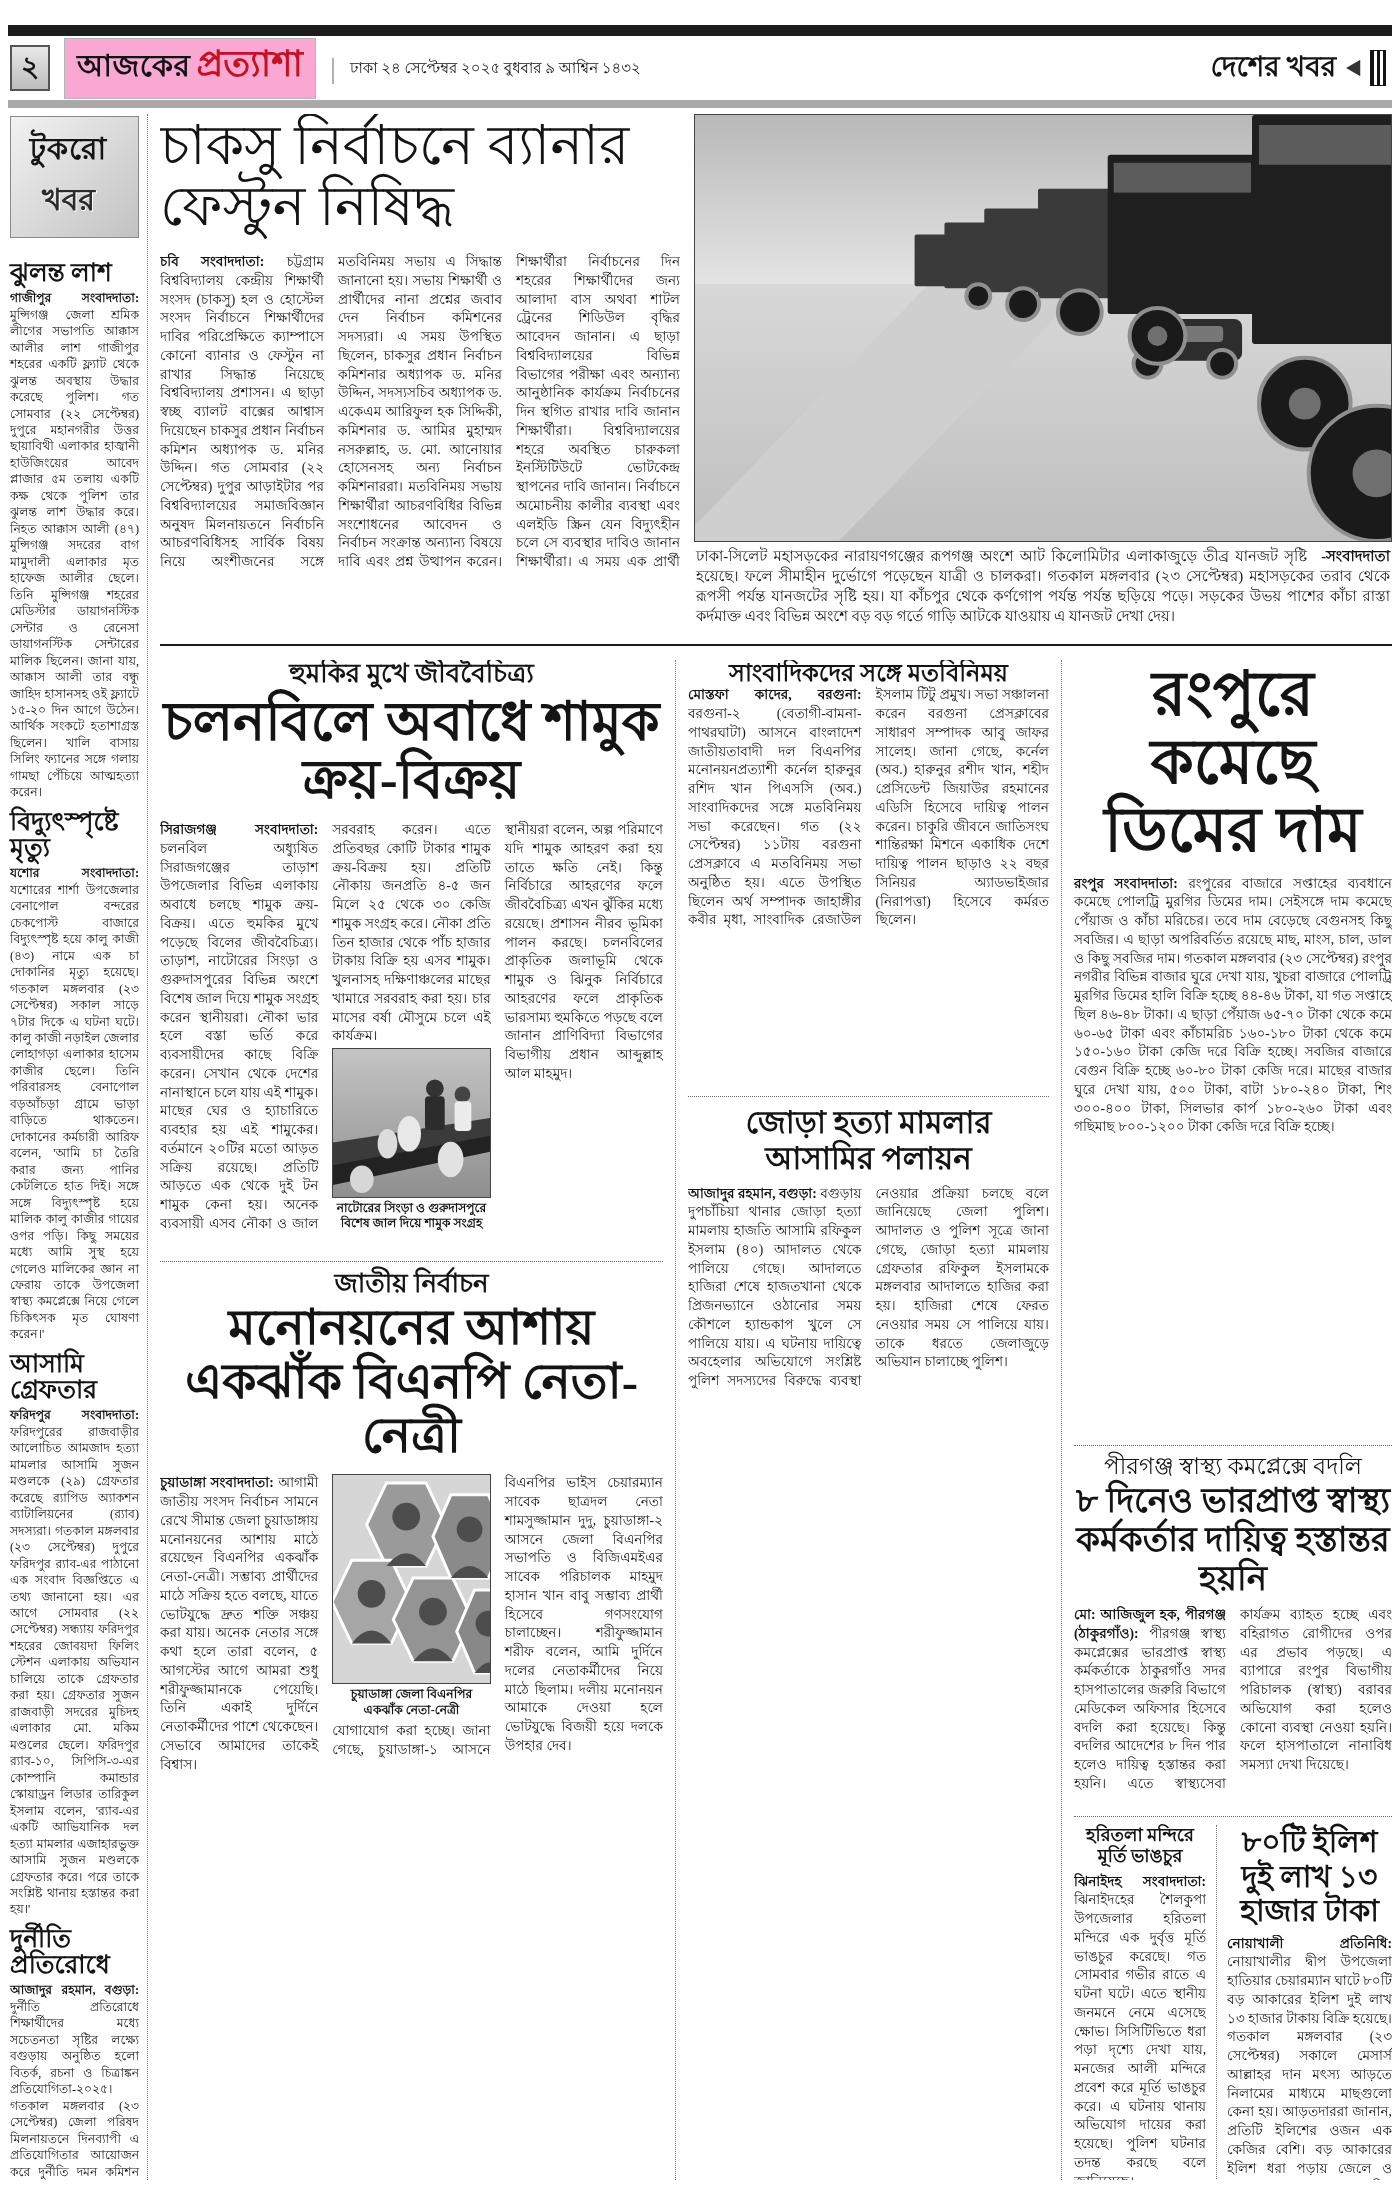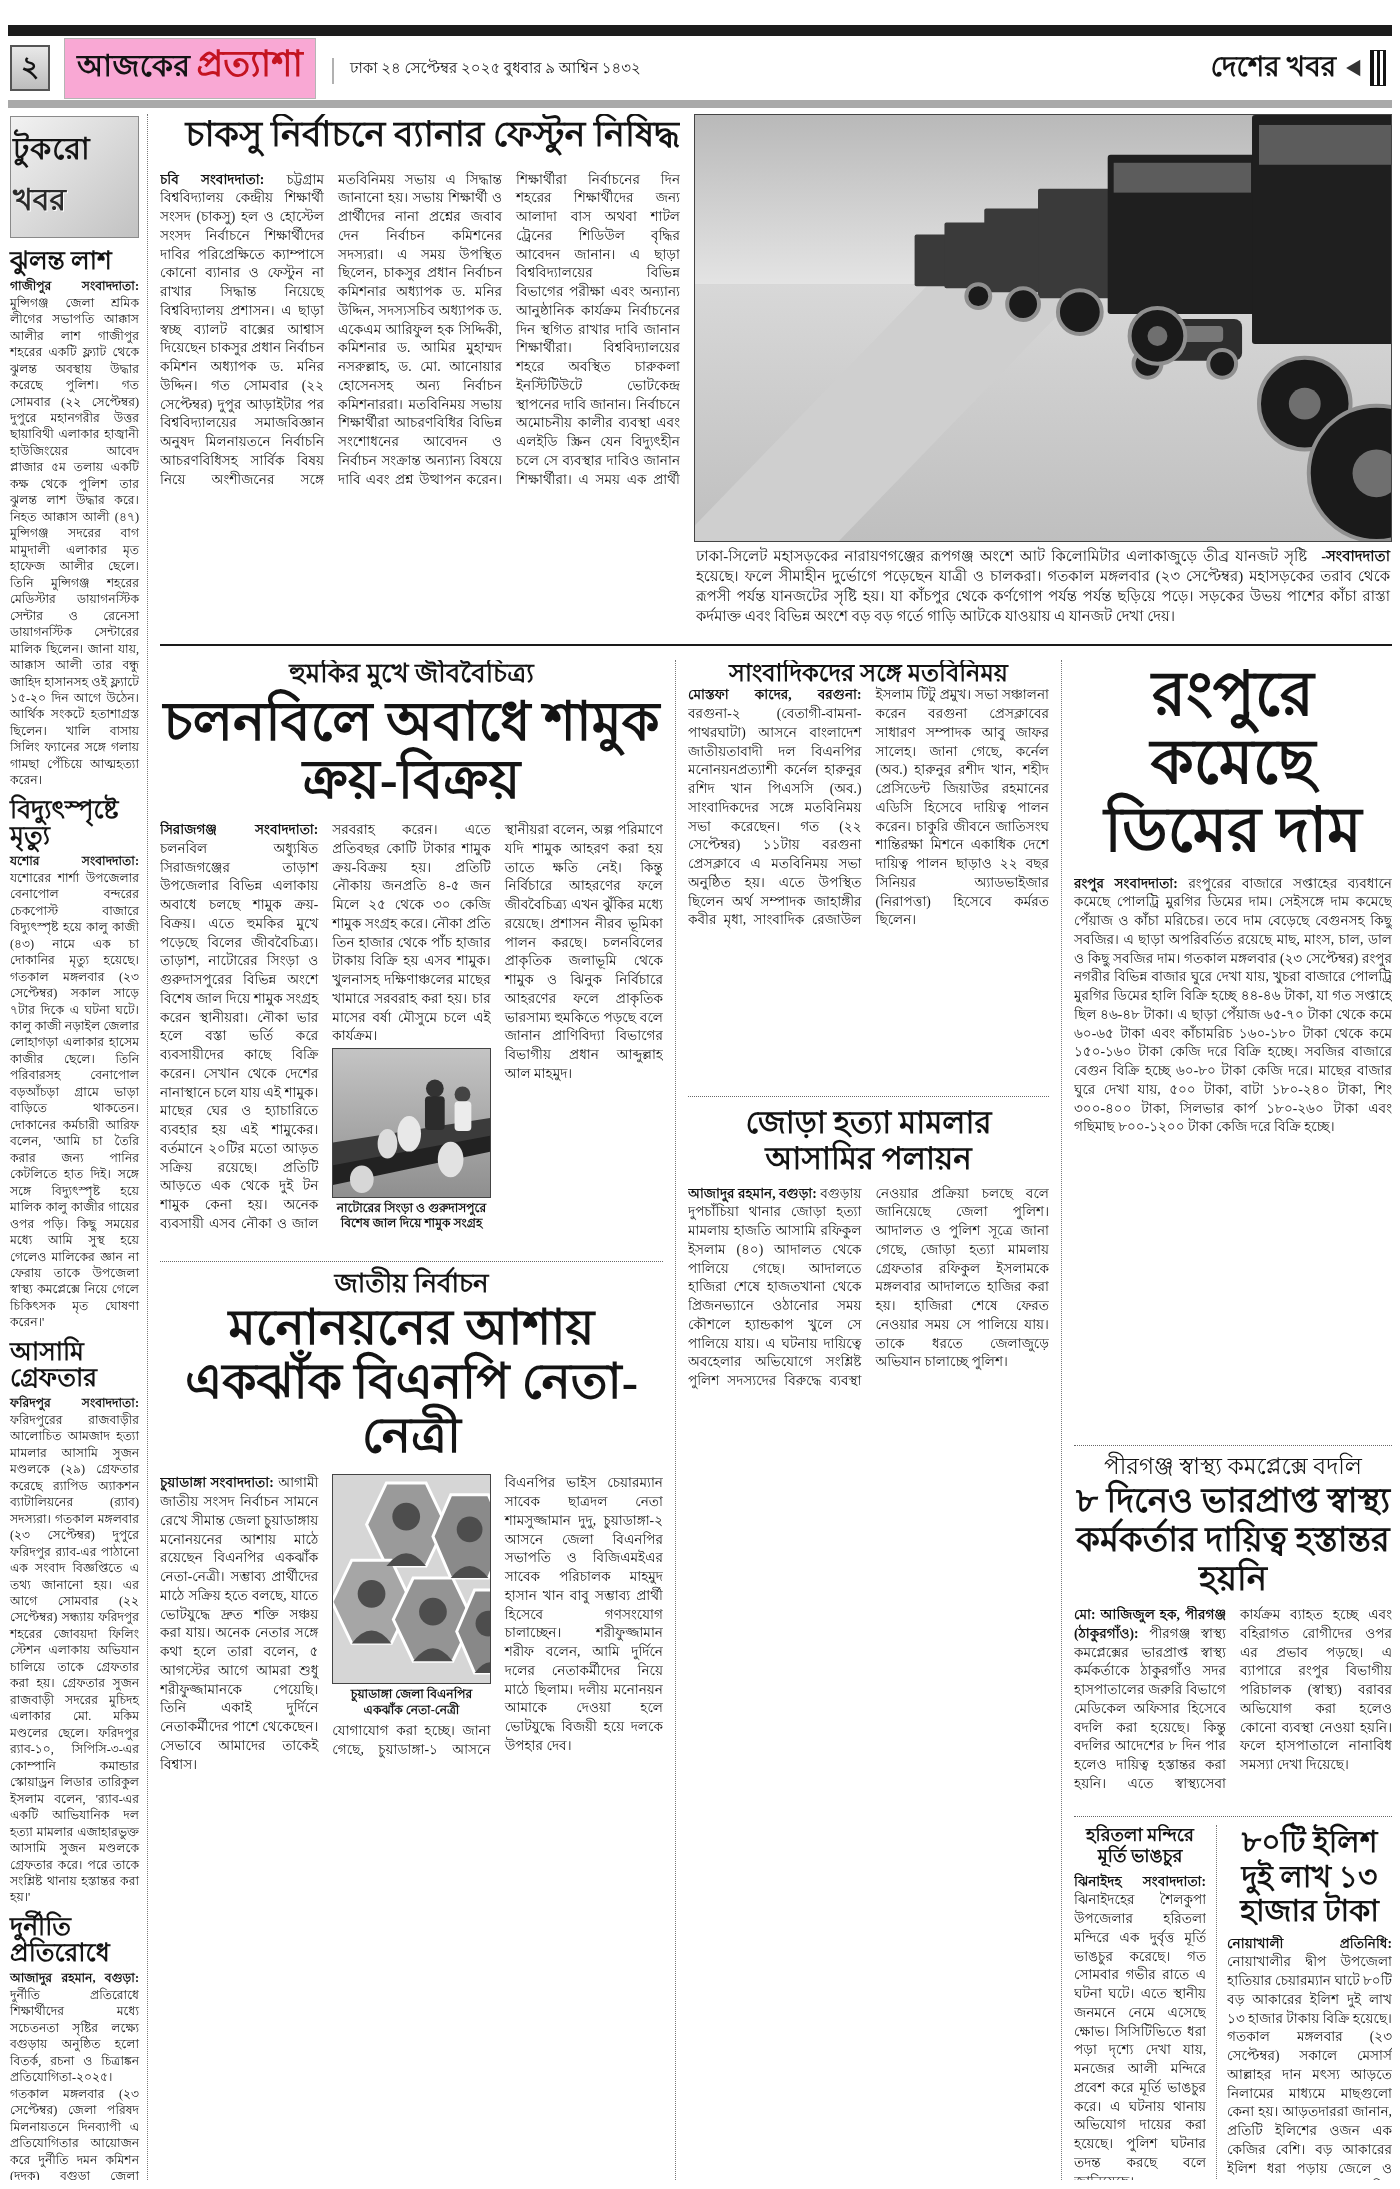--- a/index.html
+++ b/index.html
@@ -26,38 +26,38 @@
   .stripes { width:16px; height:36px; background:repeating-linear-gradient(90deg,#141414 0 3px,#fff 3px 6px); border:1px solid #141414; }
   .grayrule { height:8px; background:#a9a9a9; margin:2px 8px 0 8px; }
 
   
   .content { display:flex; padding:6px 8px 0 8px; height:2072px; }
   .rail { width:140px; flex:0 0 140px; border-right:1px dotted #777; padding:2px 8px 0 2px; overflow:hidden; }
   .mainarea { flex:1; padding-left:12px; display:flex; flex-direction:column; }
 
   
   .rail-logo { border:1px solid #8a8a8a; background:linear-gradient(135deg,#f2f2f2,#c2c2c2);
-               padding:8px 14px 10px 2px; margin-bottom:10px; }
+               padding:8px 14px 10px 2px; text-align:center; margin-bottom:22px; }
   .rail-logo .l1 { font-size:30px; font-weight:bold; letter-spacing:1px; }
   .rail-logo .l2 { font-size:30px; font-weight:bold; color:#2b2b2b; text-shadow:1px 1px 0 #fff; }
   .rail h3 { font-size:25px; line-height:1.05; margin:6px 0 4px 0; font-weight:bold; }
   .rail p { font-size:12.3px; line-height:1.34; text-align:justify; margin-bottom:8px; }
   .rail .byl { font-weight:bold; }
 
   
   .byl { font-weight:bold; }
   .body-txt { font-size:13.6px; line-height:1.38; text-align:justify; }
   .cols3 { column-count:3; column-gap:14px; }
   .cols2 { column-count:2; column-gap:14px; }
   .dotrule { border-top:1px dotted #666; margin:10px 0 8px 0; }
 
   
   .row1 { display:flex; gap:14px; border-bottom:2px solid #1a1a1a; padding-bottom:4px; height:532px; }
   .chaksu { width:520px; flex:0 0 520px; overflow:hidden; }
-  .chaksu h1 { font-size:35px; line-height:1.1; text-align:right; font-weight:bold; margin:2px 0 16px 0; }
+  .chaksu h1 { font-size:55px; line-height:1.1; text-align:left; font-weight:normal; margin:2px 0 16px 0; }
   .chaksu .body-txt { height:330px; overflow:hidden; }
   .leadfig { flex:1; display:flex; flex-direction:column; }
   .photo-frame { border:1px solid #444; background:#cfcfcf; overflow:hidden; }
   .lead-photo { height:428px; }
   .lead-photo svg { display:block; width:100%; height:100%; }
   .leadcap { font-size:14.8px; line-height:1.35; text-align:justify; padding:5px 2px 3px 2px; }
   .leadcap .credit { float:right; font-weight:bold; margin-left:14px; }
 
   
   .colswrap { display:flex; flex:1; padding-top:14px; overflow:hidden; }

